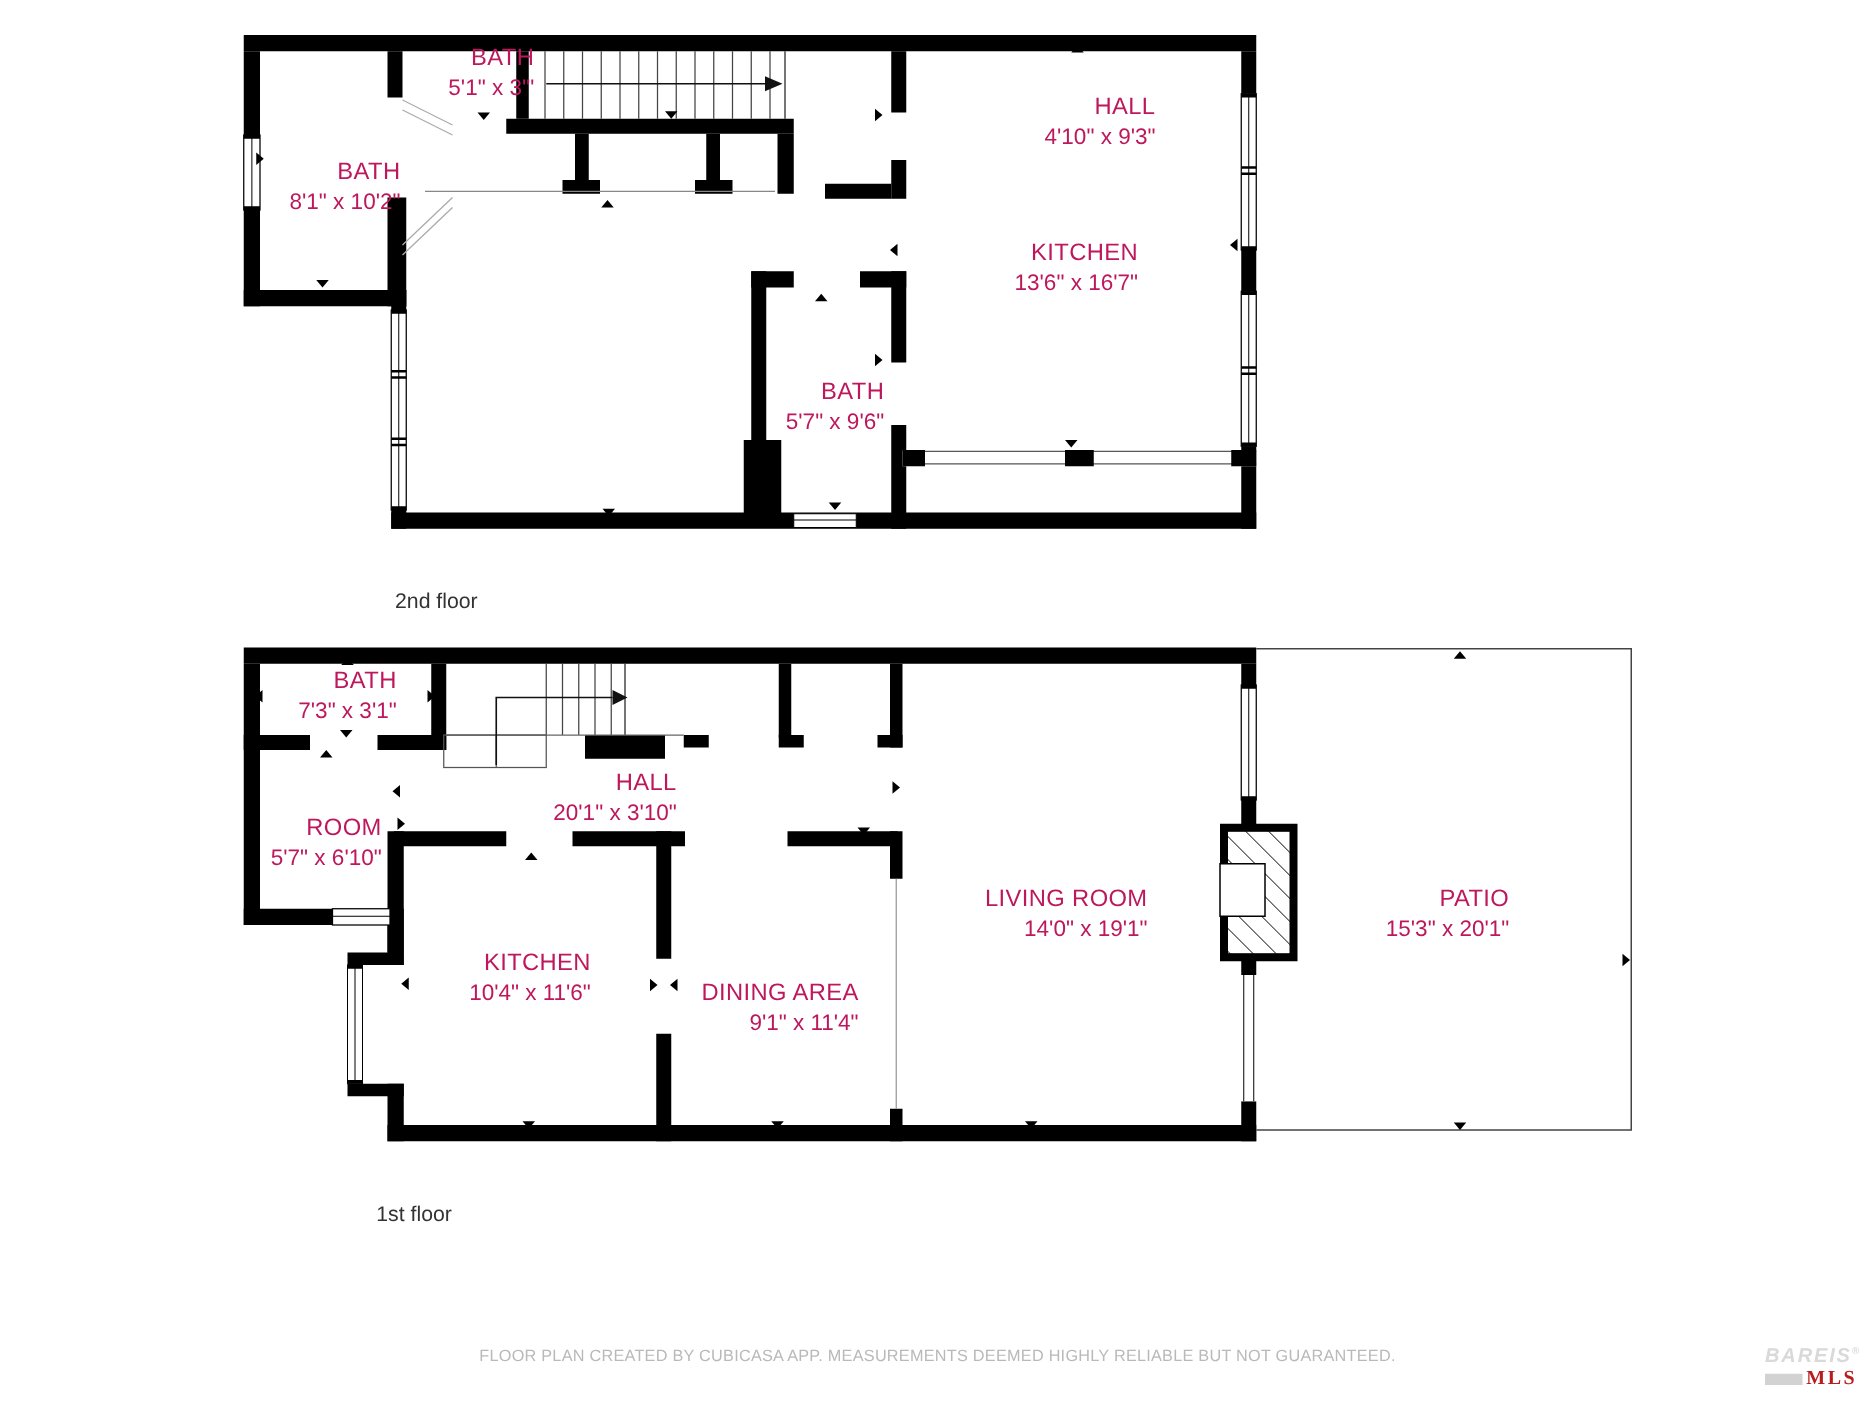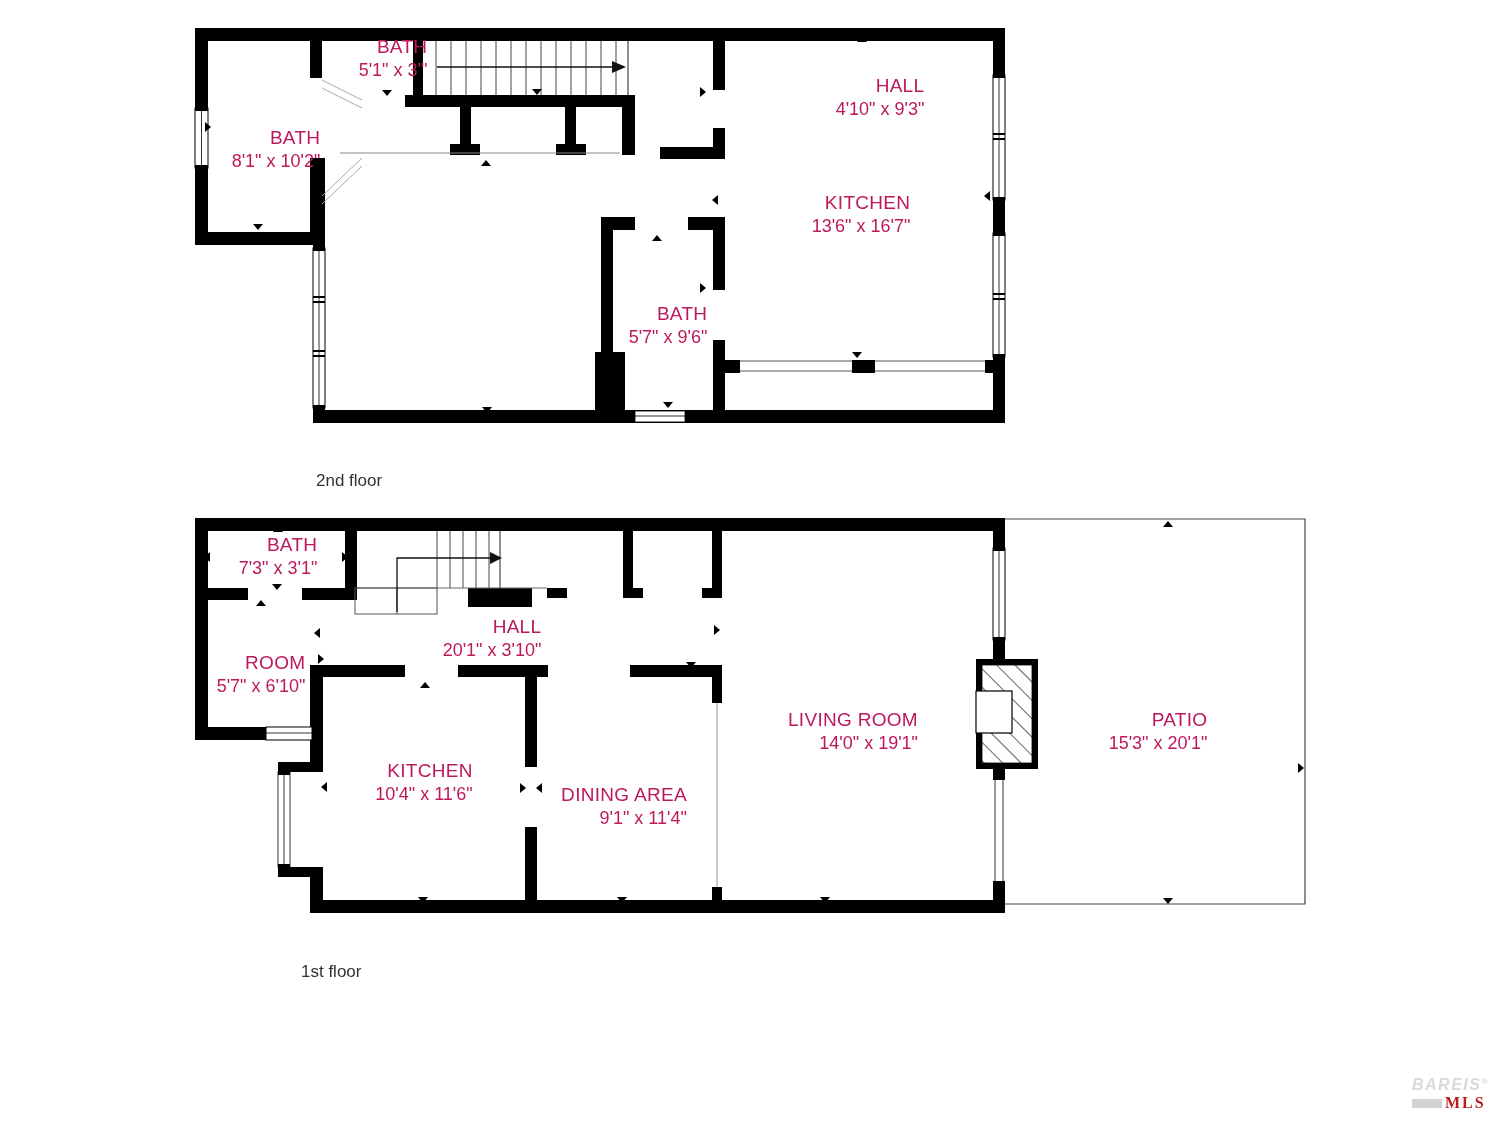--- a/index.html
+++ b/index.html
@@ -299,20 +299,21 @@
     <div class="room-dims">14'0" x 19'1"</div>
   </div>
   <div class="room-label" style="left:1158px;top:732px">
     <div class="room-name">PATIO</div>
     <div class="room-dims">15'3" x 20'1"</div>
   </div>
 
   <div class="floor-label" style="left:316px;top:471px">2nd floor</div>
   <div class="floor-label" style="left:301px;top:962px">1st floor</div>
 
+  <div class="disclaimer">FLOOR PLAN CREATED BY CUBICASA APP. MEASUREMENTS DEEMED HIGHLY RELIABLE BUT NOT GUARANTEED.</div>
 
   <div class="logo">
     <div class="logo-top"><span>BAREIS</span><span class="logo-reg">®</span></div>
     <div class="logo-bottom">
       <span class="logo-bar"></span>
       <span class="logo-mls">MLS</span>
     </div>
   </div>
 
 </div>

